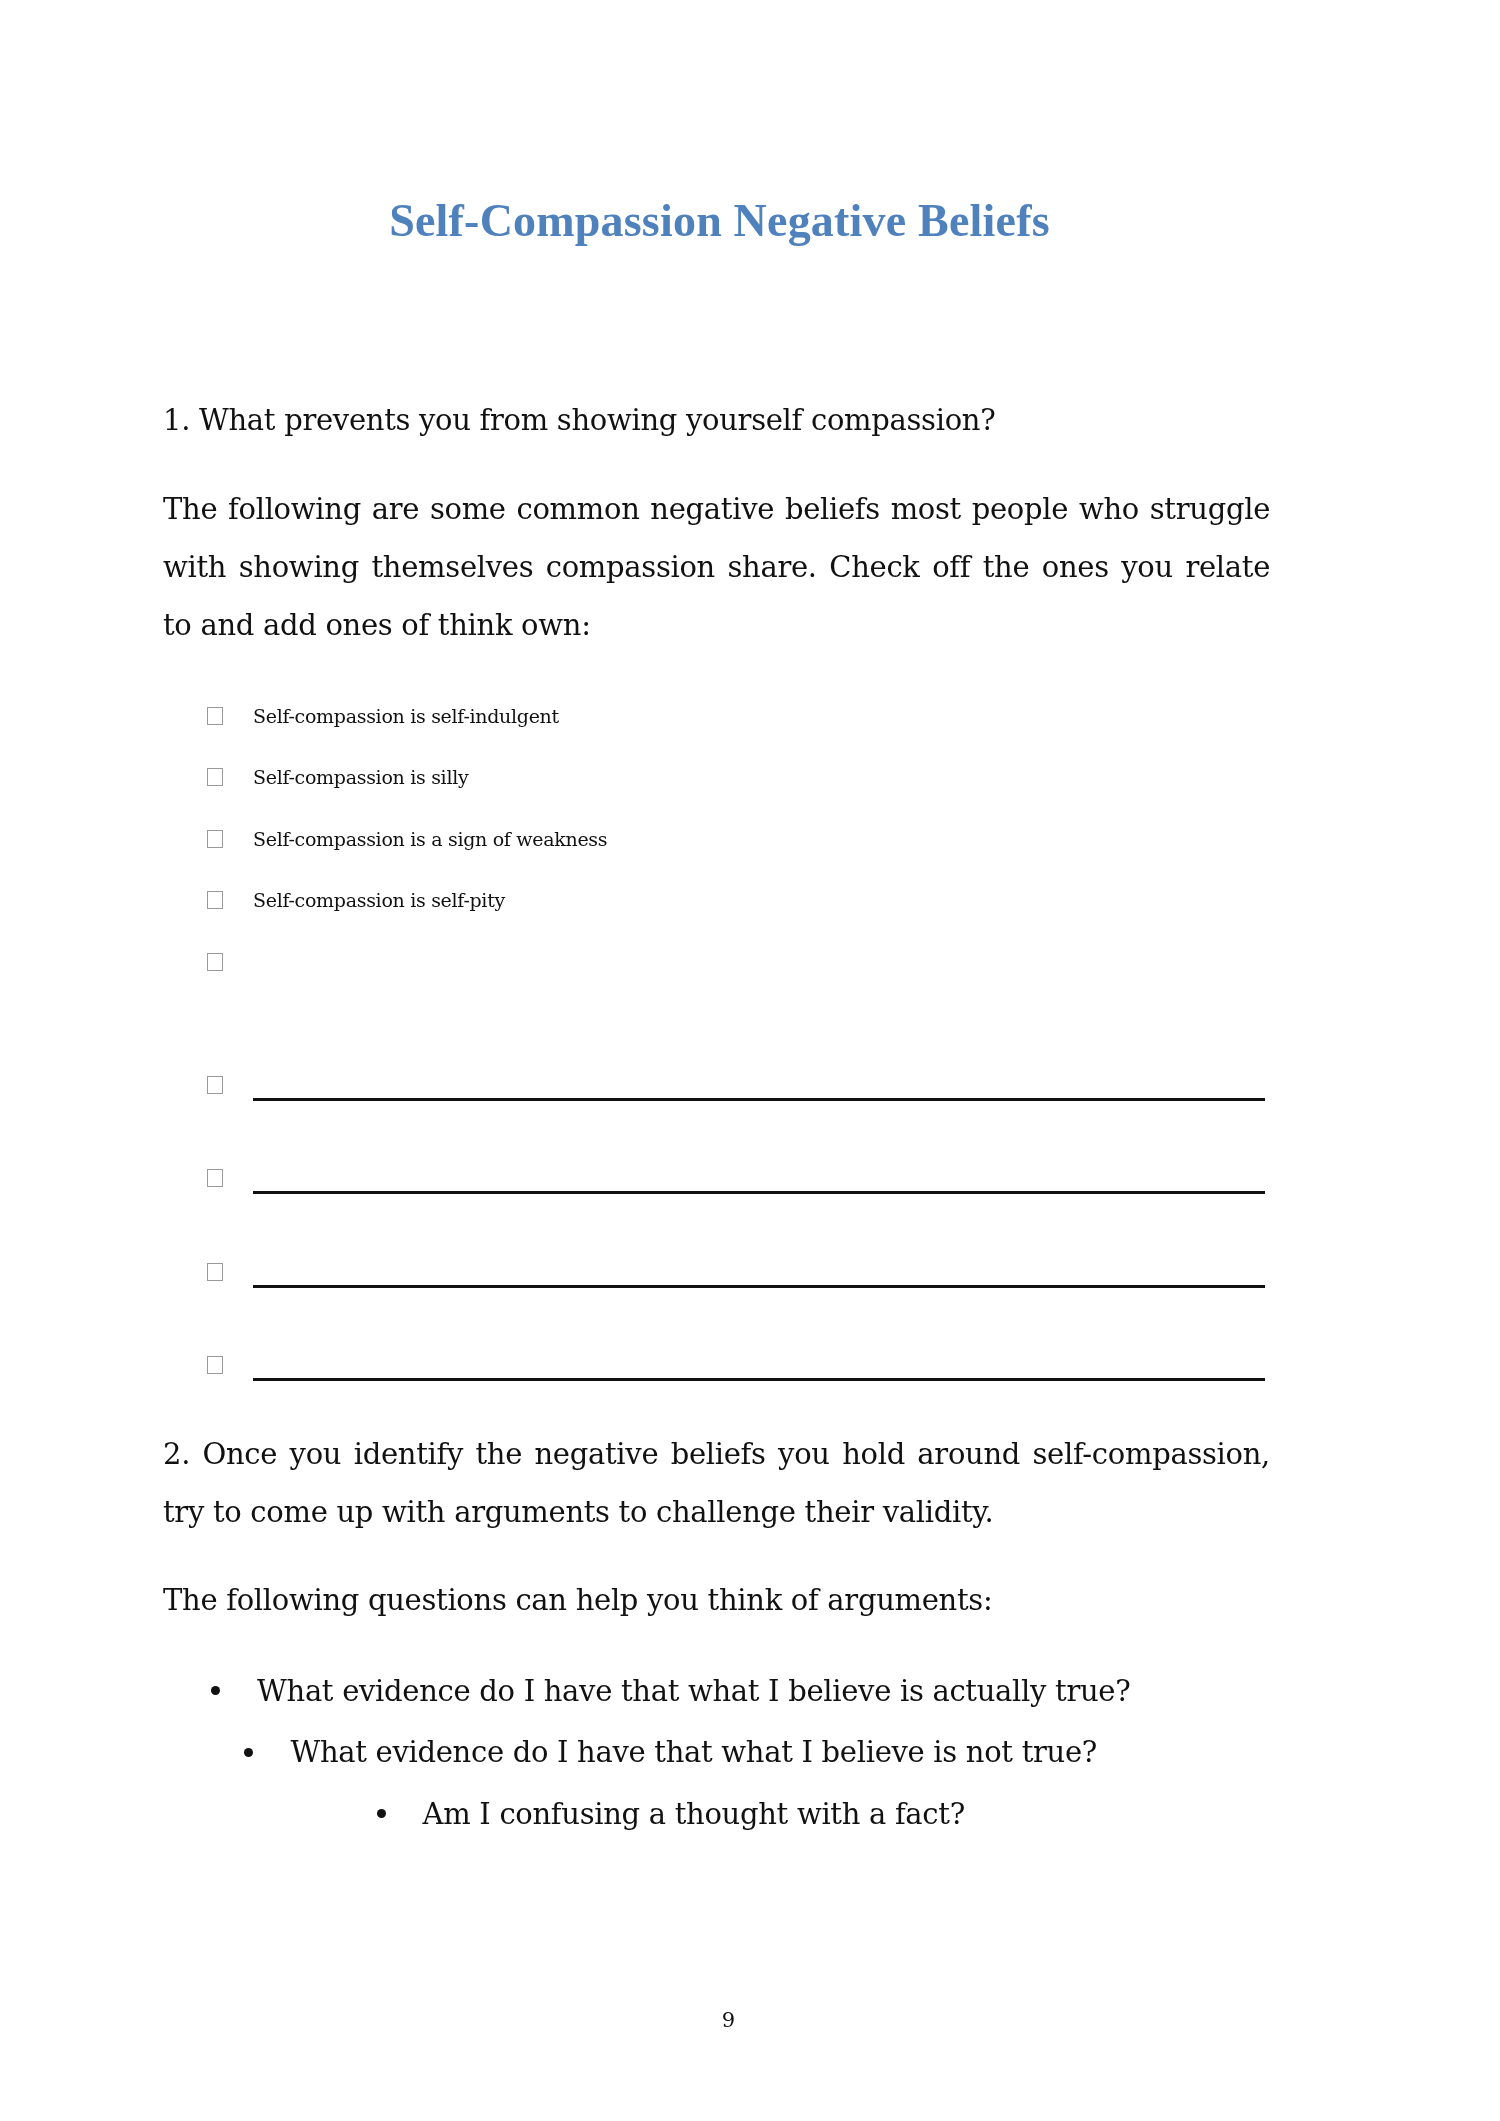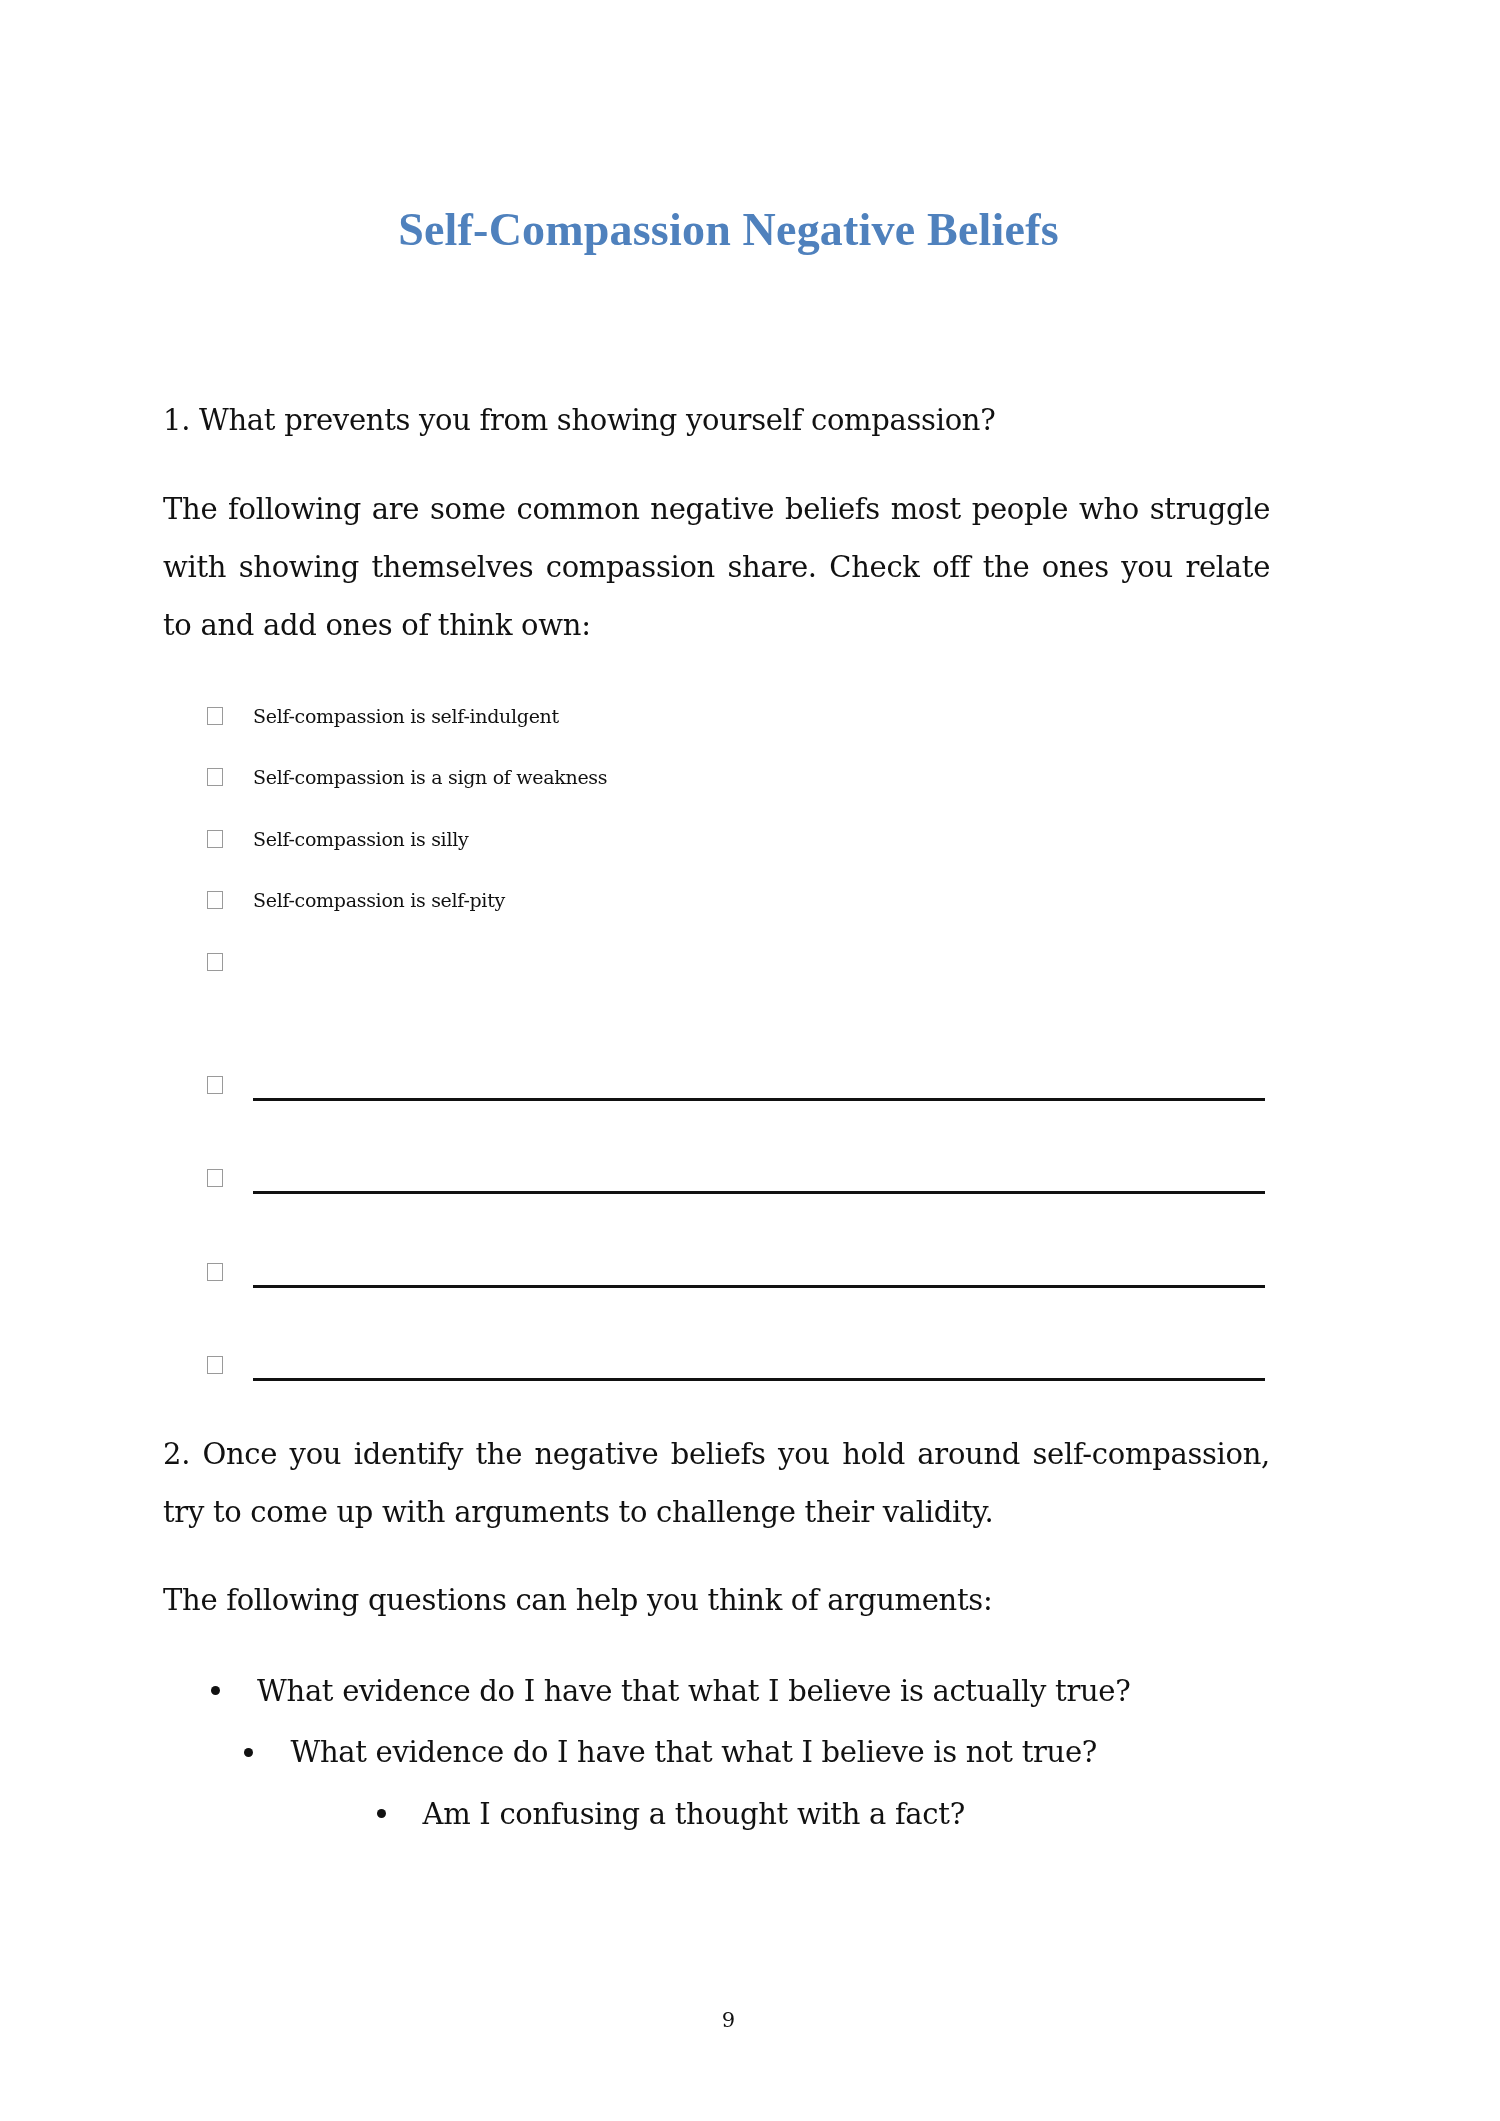--- a/index.html
+++ b/index.html
@@ -1,20 +1,20 @@
 <!DOCTYPE html>
 <html><head>
 <meta charset="utf-8">
 <style>
   html, body { margin: 0; padding: 0; background: #ffffff; }
   body { width: 1500px; height: 2121px; position: relative; overflow: hidden;
          font-family: "DejaVu Serif", "Liberation Serif", serif; color: #111; }
   .title { position: absolute; left: 160px; width: 1107px; top: 192px; text-align: center;
            font-family: "Liberation Serif", serif; font-weight: bold; font-size: 46px;
-           color: #4f81bd; margin: 15px; line-height: 1; letter-spacing: 0.2px; }
+           color: #4f81bd; margin: 6px; line-height: 1; letter-spacing: 0.2px; }
   .para { position: absolute; left: 160px; width: 1107px; font-size: 29px; line-height: 58px;
           margin: 3px; text-align: justify; letter-spacing: -0.3px; }
   .q1 { top: 388px; }
   .intro { top: 477px; text-align-last: left; }
   .q2 { top: 1422px; text-align-last: left; }
   .helper { top: 1568px; }
   .check-list { position: absolute; left: 207px; top: 685px; list-style: none; margin: 0; padding: 0; }
   .check-item { height: 61.5px; display: flex; align-items: center; font-size: 19px; letter-spacing: -0.3px; }
   .box { width: 16px; height: 18px; border: 1.5px solid #9a9a9a; box-sizing: border-box; margin-right: 30px; flex: none; }
   .blank-list { position: absolute; left: 207px; top: 1060px; list-style: none; margin: 0; padding: 0; }
@@ -35,25 +35,25 @@
 <p class="para q1">1. What prevents you from showing yourself compassion?</p>
 <p class="para intro">The following are some common negative beliefs most people who struggle with showing themselves compassion share. Check off the ones you relate to and add ones of think own:</p>
 
 <ul class="check-list">
   <li class="check-item">
     <span class="box"></span>
     <span>Self-compassion is self-indulgent</span>
   </li>
   <li class="check-item">
     <span class="box"></span>
-    <span>Self-compassion is a sign of weakness</span>
+    <span>Self-compassion is silly</span>
   </li>
   <li class="check-item">
     <span class="box"></span>
-    <span>Self-compassion is silly</span>
+    <span>Self-compassion is a sign of weakness</span>
   </li>
   <li class="check-item">
     <span class="box"></span>
     <span>Self-compassion is self-pity</span>
   </li>
   <li class="check-item">
     <span class="box"></span>
   </li>
 </ul>
 

